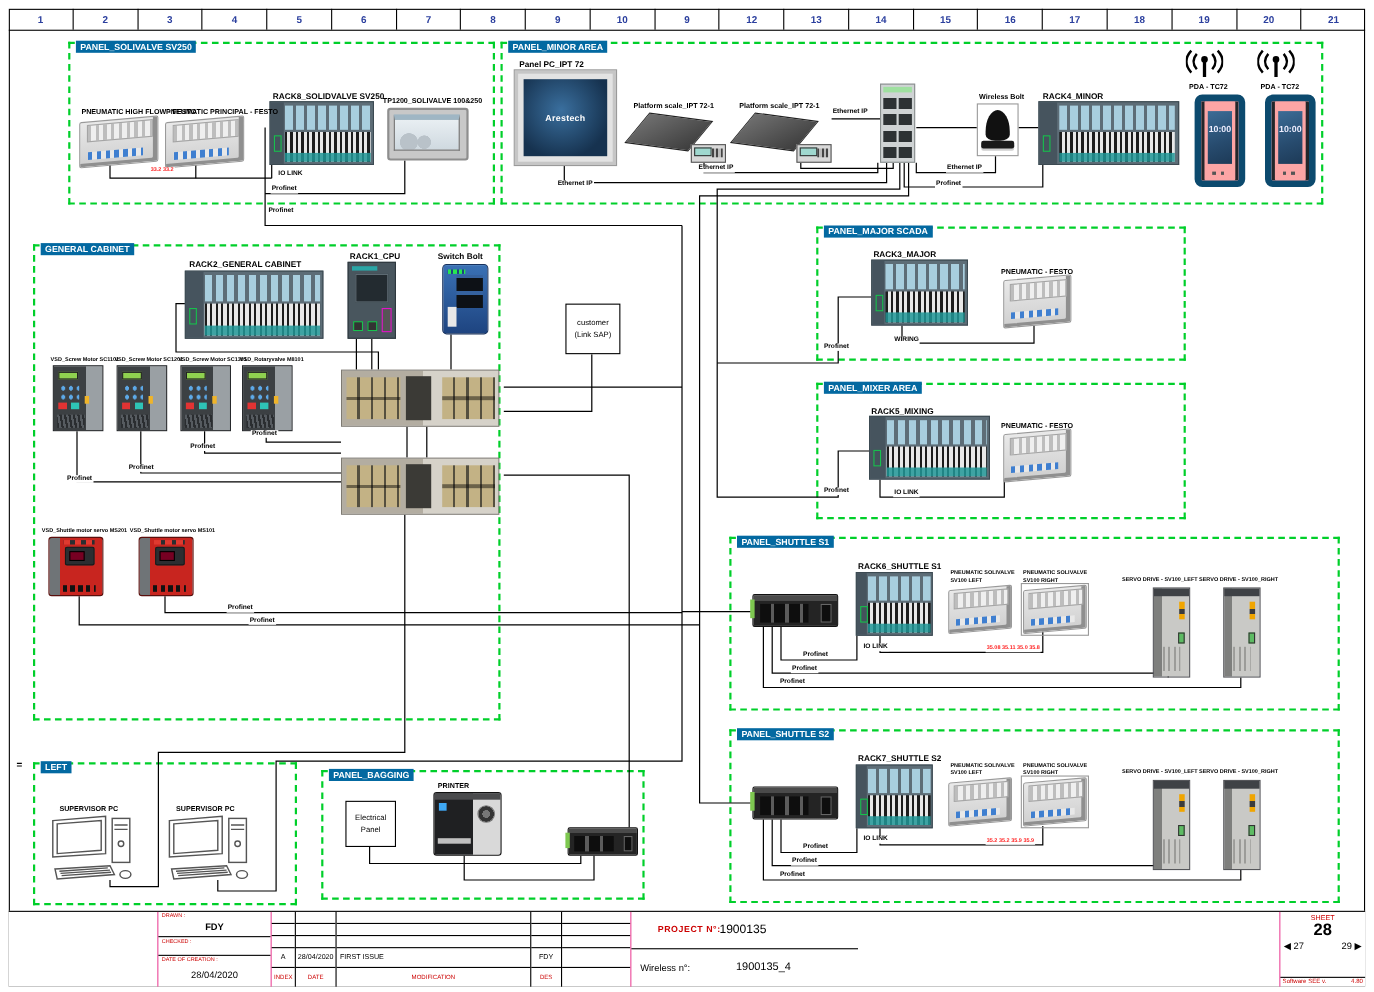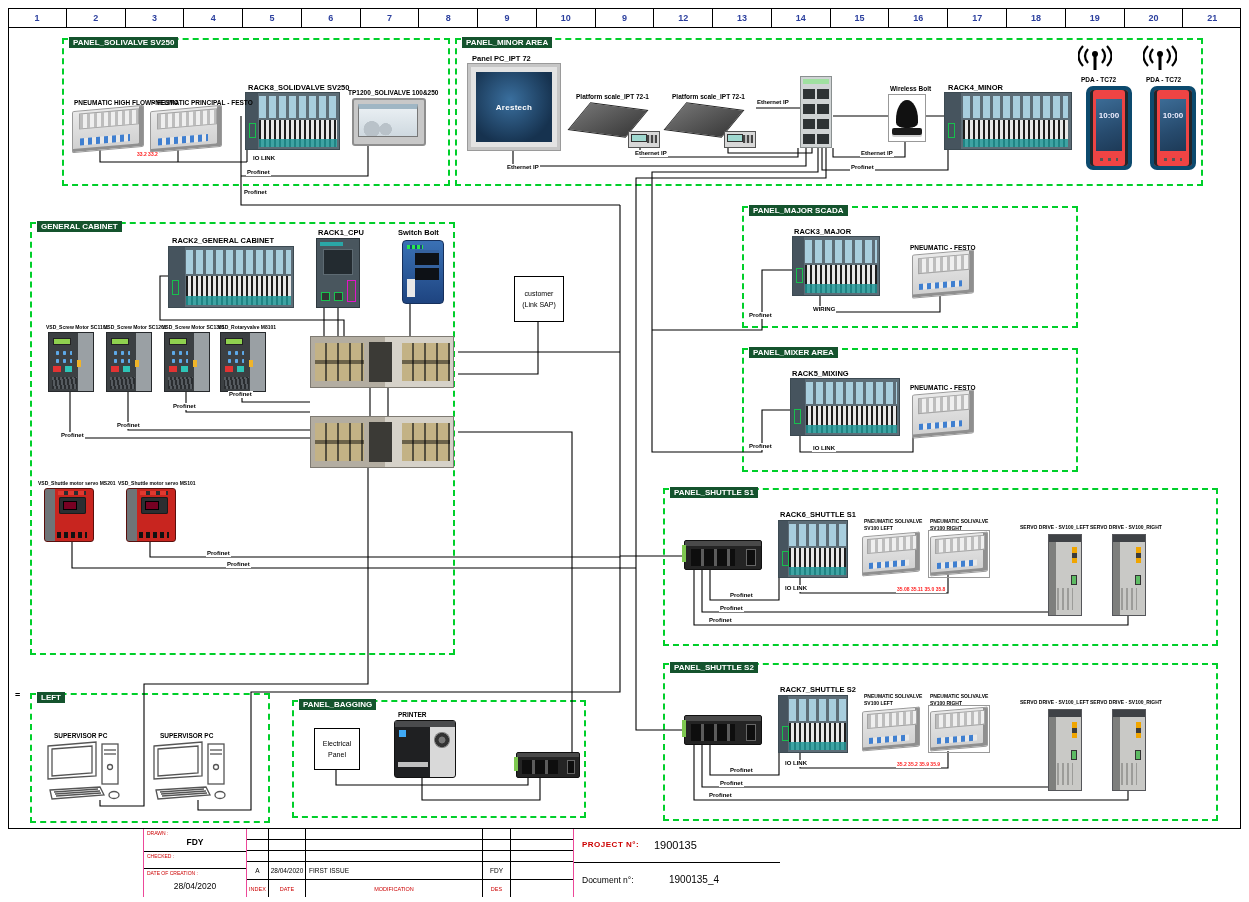--- a/index.html
+++ b/index.html
@@ -8,21 +8,21 @@
      font-family:"Liberation Sans",sans-serif;}
 .abs{position:absolute}
 #frame{position:absolute;left:8px;top:8px;width:1233px;height:889px;border:1.6px solid #000;background:#fff;}
 #ruler{position:absolute;left:8px;top:8px;width:1233px;height:20px;display:flex;border-bottom:1.2px solid #000;}
 #ruler .rc{flex:1;border-right:1px solid #000;display:flex;align-items:center;justify-content:center;
            font:bold 9px "Liberation Sans",sans-serif;color:#2b3f9e;}
 #ruler .rc:last-child{border-right:none}
 #wires{position:absolute;left:0;top:0;width:1249px;height:902px;z-index:2;pointer-events:none}
 #wires polyline{fill:none;stroke:#000;stroke-width:1.1}
 .panel{position:absolute;border:2px dashed #00cf2a;z-index:1}
-.ptitle{position:absolute;top:-3px;left:5px;background:#14532d;color:#fff;
+.ptitle{position:absolute;top:-3px;left:5px;background:#0369a1;color:#fff;
         font:bold 8px "Liberation Sans",sans-serif;padding:1px 4px;white-space:nowrap;z-index:7}
 .dlab{position:absolute;font:bold 6.5px "Liberation Sans",sans-serif;color:#000;white-space:nowrap;z-index:5}
 .dlab.lg{font-size:7.5px}
 .dlab.sm{font-size:5px}
 .wlab{position:absolute;font:bold 6px "Liberation Sans",sans-serif;color:#000;white-space:nowrap;
       z-index:6;background:#fff;padding:0 1px;line-height:1.1}
 .wlab.r{color:#f22;font-size:5px}
 .wlab.eq{font-size:9px;background:none}
 
 .rack{position:absolute;background:#5d6d77;border:1px solid #3c4a52;z-index:3}
@@ -58,21 +58,21 @@
 .sw8v{position:absolute;background:#cfd3d4;border:1px solid #8a9090;z-index:3}
 .sw8v::before{content:"";position:absolute;left:2px;top:2px;right:2px;height:5px;background:#9fe0a0}
 .sw8v .ports{position:absolute;left:2px;top:9px;right:2px;bottom:3px;
   background:repeating-linear-gradient(0deg,#2d3234 0 10px,#cfd3d4 10px 15px)}
 .sw8v .ports::after{content:"";position:absolute;left:46%;top:0;width:8%;height:100%;background:#cfd3d4}
 .boltbox{position:absolute;border:1px solid #999;background:#fff;z-index:3}
 .bolt{position:absolute;left:50%;transform:translateX(-50%);top:5px;width:22px;height:28px;background:#111;
   border-radius:50% 50% 40% 40%/70% 70% 20% 20%}
 .bolt::after{content:"";position:absolute;left:-4px;bottom:-7px;width:30px;height:7px;background:#1a1a1a;
   border-radius:2px;box-shadow:0 2px 0 #cfcfcf}
-.pda{position:absolute;background:#ef4444;border-radius:7px;border:4px solid #0c4a6e;z-index:3;
+.pda{position:absolute;background:#fca5a5;border-radius:7px;border:6px solid #0c4a6e;z-index:3;
   box-shadow:inset 3px 0 0 #23262a,inset -3px 0 0 #23262a}
 .pda .scr{position:absolute;inset:9px 6px 15px 6px;
   background:linear-gradient(160deg,#3c6c96 0%,#274b6e 60%,#1d3a57);
   color:#eef;font:bold 8px "Liberation Sans",sans-serif;text-align:center;padding-top:12px}
 .pda::after{content:"";position:absolute;bottom:5px;left:10px;right:10px;height:3px;
   background:repeating-linear-gradient(90deg,#555 0 3px,transparent 3px 8px)}
 .wifi{position:absolute;z-index:3}
 .cpu{position:absolute;background:#49565e;border:1px solid #2e383e;z-index:3}
 .cpu::before{content:"";position:absolute;left:3px;top:3px;width:55%;height:4px;background:#2aa6a6}
 .cpu .scr{position:absolute;left:15%;top:15%;width:70%;height:38%;background:#232b30;border:1px solid #5d6a72}
@@ -154,21 +154,21 @@
 .revcol{border-right:1px solid #000;display:flex;flex-direction:column}
 .revcol:last-child{border-right:none}
 .revcell{border-bottom:1px solid #000;display:flex;align-items:center;justify-content:center;
   font:6.5px "Liberation Sans",sans-serif;overflow:hidden;white-space:nowrap}
 .revcell.h{color:#c00;font-size:5.5px}
 .revcell.left{justify-content:flex-start;padding-left:3px}
 .revcell:last-child{border-bottom:none}
 #tb-proj{left:565px;width:207px}
 #tb-proj .r1{position:relative;height:34px;border-bottom:1px solid #000}
 #tb-proj .r2{position:relative;height:34px}
-.projlab{position:absolute;left:8px;top:11px;font:bold 8px "Liberation Sans",sans-serif;color:#c00;letter-spacing:.5px}
+.projlab{position:absolute;left:24px;top:11px;font:bold 8px "Liberation Sans",sans-serif;color:#c00;letter-spacing:.5px}
 .projval{position:absolute;left:80px;top:10px;font:11px "Liberation Sans",sans-serif;color:#000}
 .doclab{position:absolute;left:8px;top:12px;font:8.5px "Liberation Sans",sans-serif;color:#000}
 .docval{position:absolute;left:95px;top:11px;font:10px "Liberation Sans",sans-serif;color:#000}
 #tb-title{left:772px;width:383px;display:flex;align-items:center;justify-content:center;
   font:10.5px "Liberation Sans",sans-serif;color:#000}
 #tb-sheet{left:1155px;width:78px}
 .sheetlab{text-align:center;font:6.5px "Liberation Sans",sans-serif;color:#c00;padding-top:2px}
 .sheetnum{text-align:center;font:bold 15px "Liberation Sans",sans-serif;color:#000;line-height:1.1}
 .sheetnav{display:flex;justify-content:space-between;padding:0 3px;font:8.5px "Liberation Sans",sans-serif;color:#000}
 .sheetsoft{position:absolute;left:0;right:0;bottom:0;border-top:1px solid #000;display:flex;
@@ -619,18 +619,30 @@
         <div class="revcell" style="height:18px"></div>
           <div class="revcell" style="height:17px"></div>
       </div>
     </div>
     <div id="tb-proj" class="tbc">
       <div class="r1">
         <span class="projlab">PROJECT N°:</span>
         <span class="projval">1900135</span>
       </div>
       <div class="r2">
-        <span class="doclab">Document n°:</span>
+        <span class="doclab">Wireless n°:</span>
         <span class="docval">1900135_4</span>
       </div>
     </div>
+    <div id="tb-sheet" class="tbc">
+      <div class="sheetlab">SHEET</div>
+      <div class="sheetnum">28</div>
+      <div class="sheetnav">
+        <span>◀ 27</span>
+        <span>29 ▶</span>
+      </div>
+      <div class="sheetsoft">
+        <span>Software SEE v.</span>
+        <span>4.80</span>
+      </div>
+    </div>
   </div>
 </div>
 
 </body></html>

